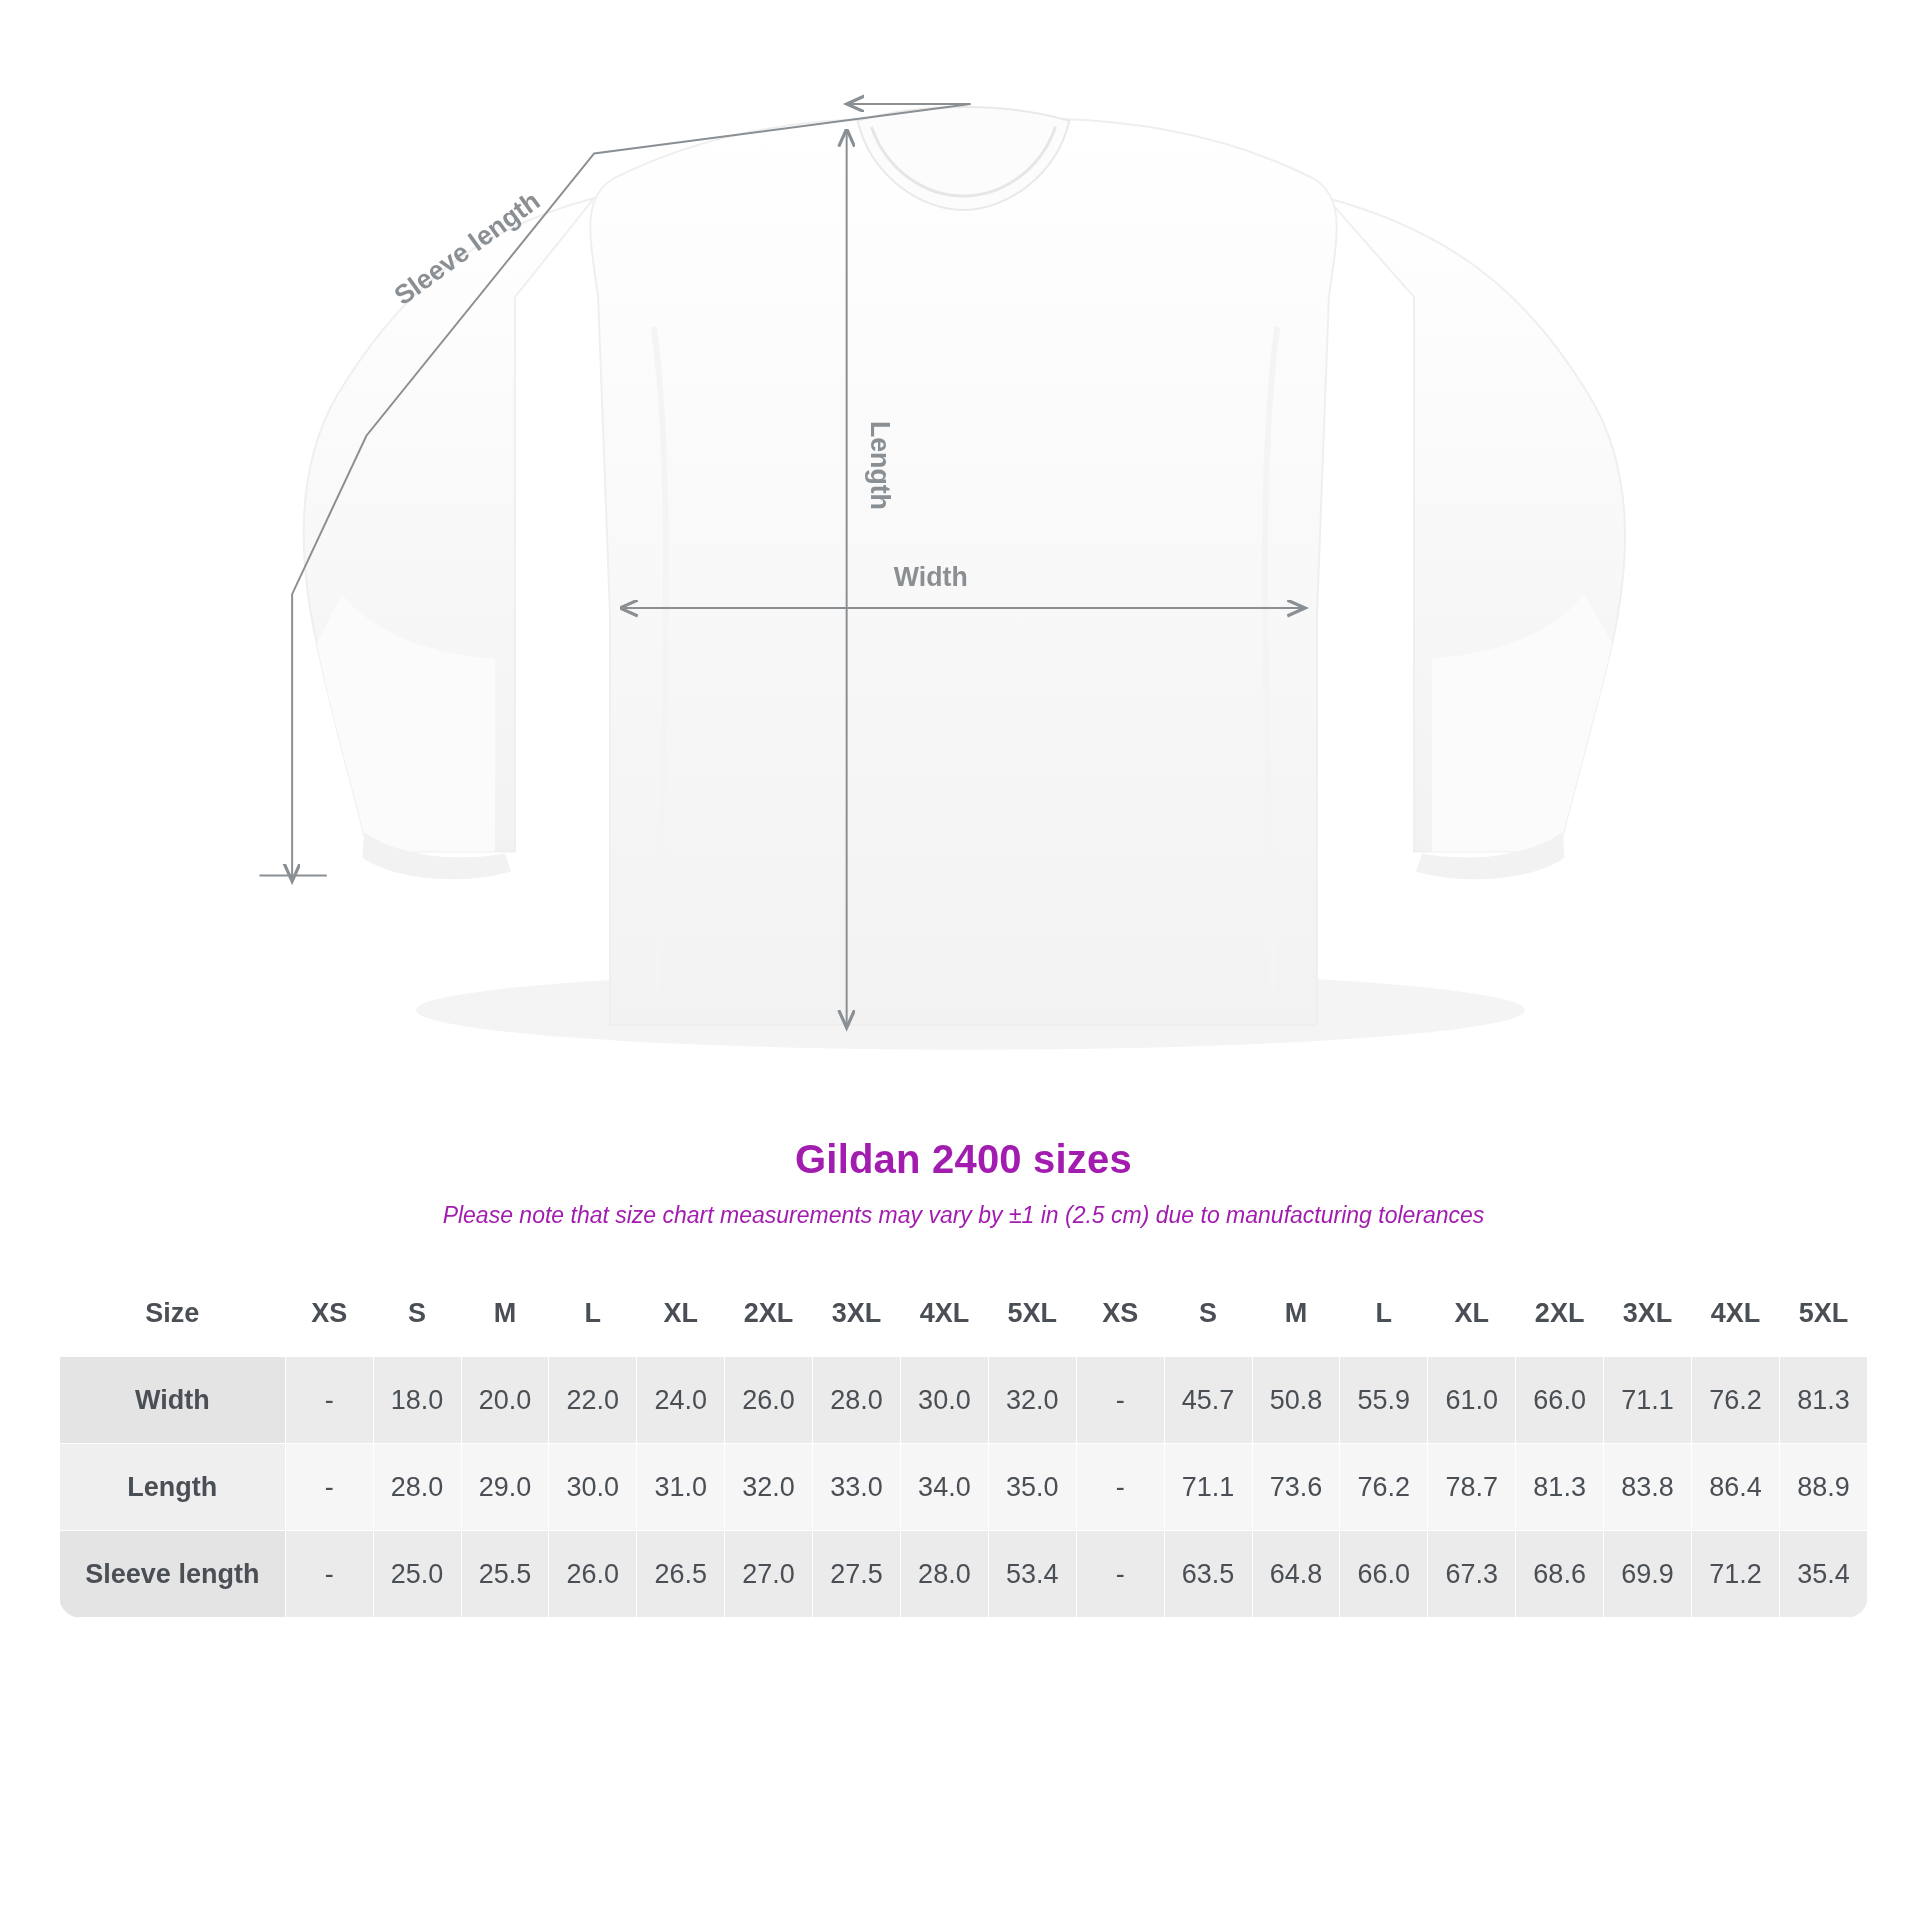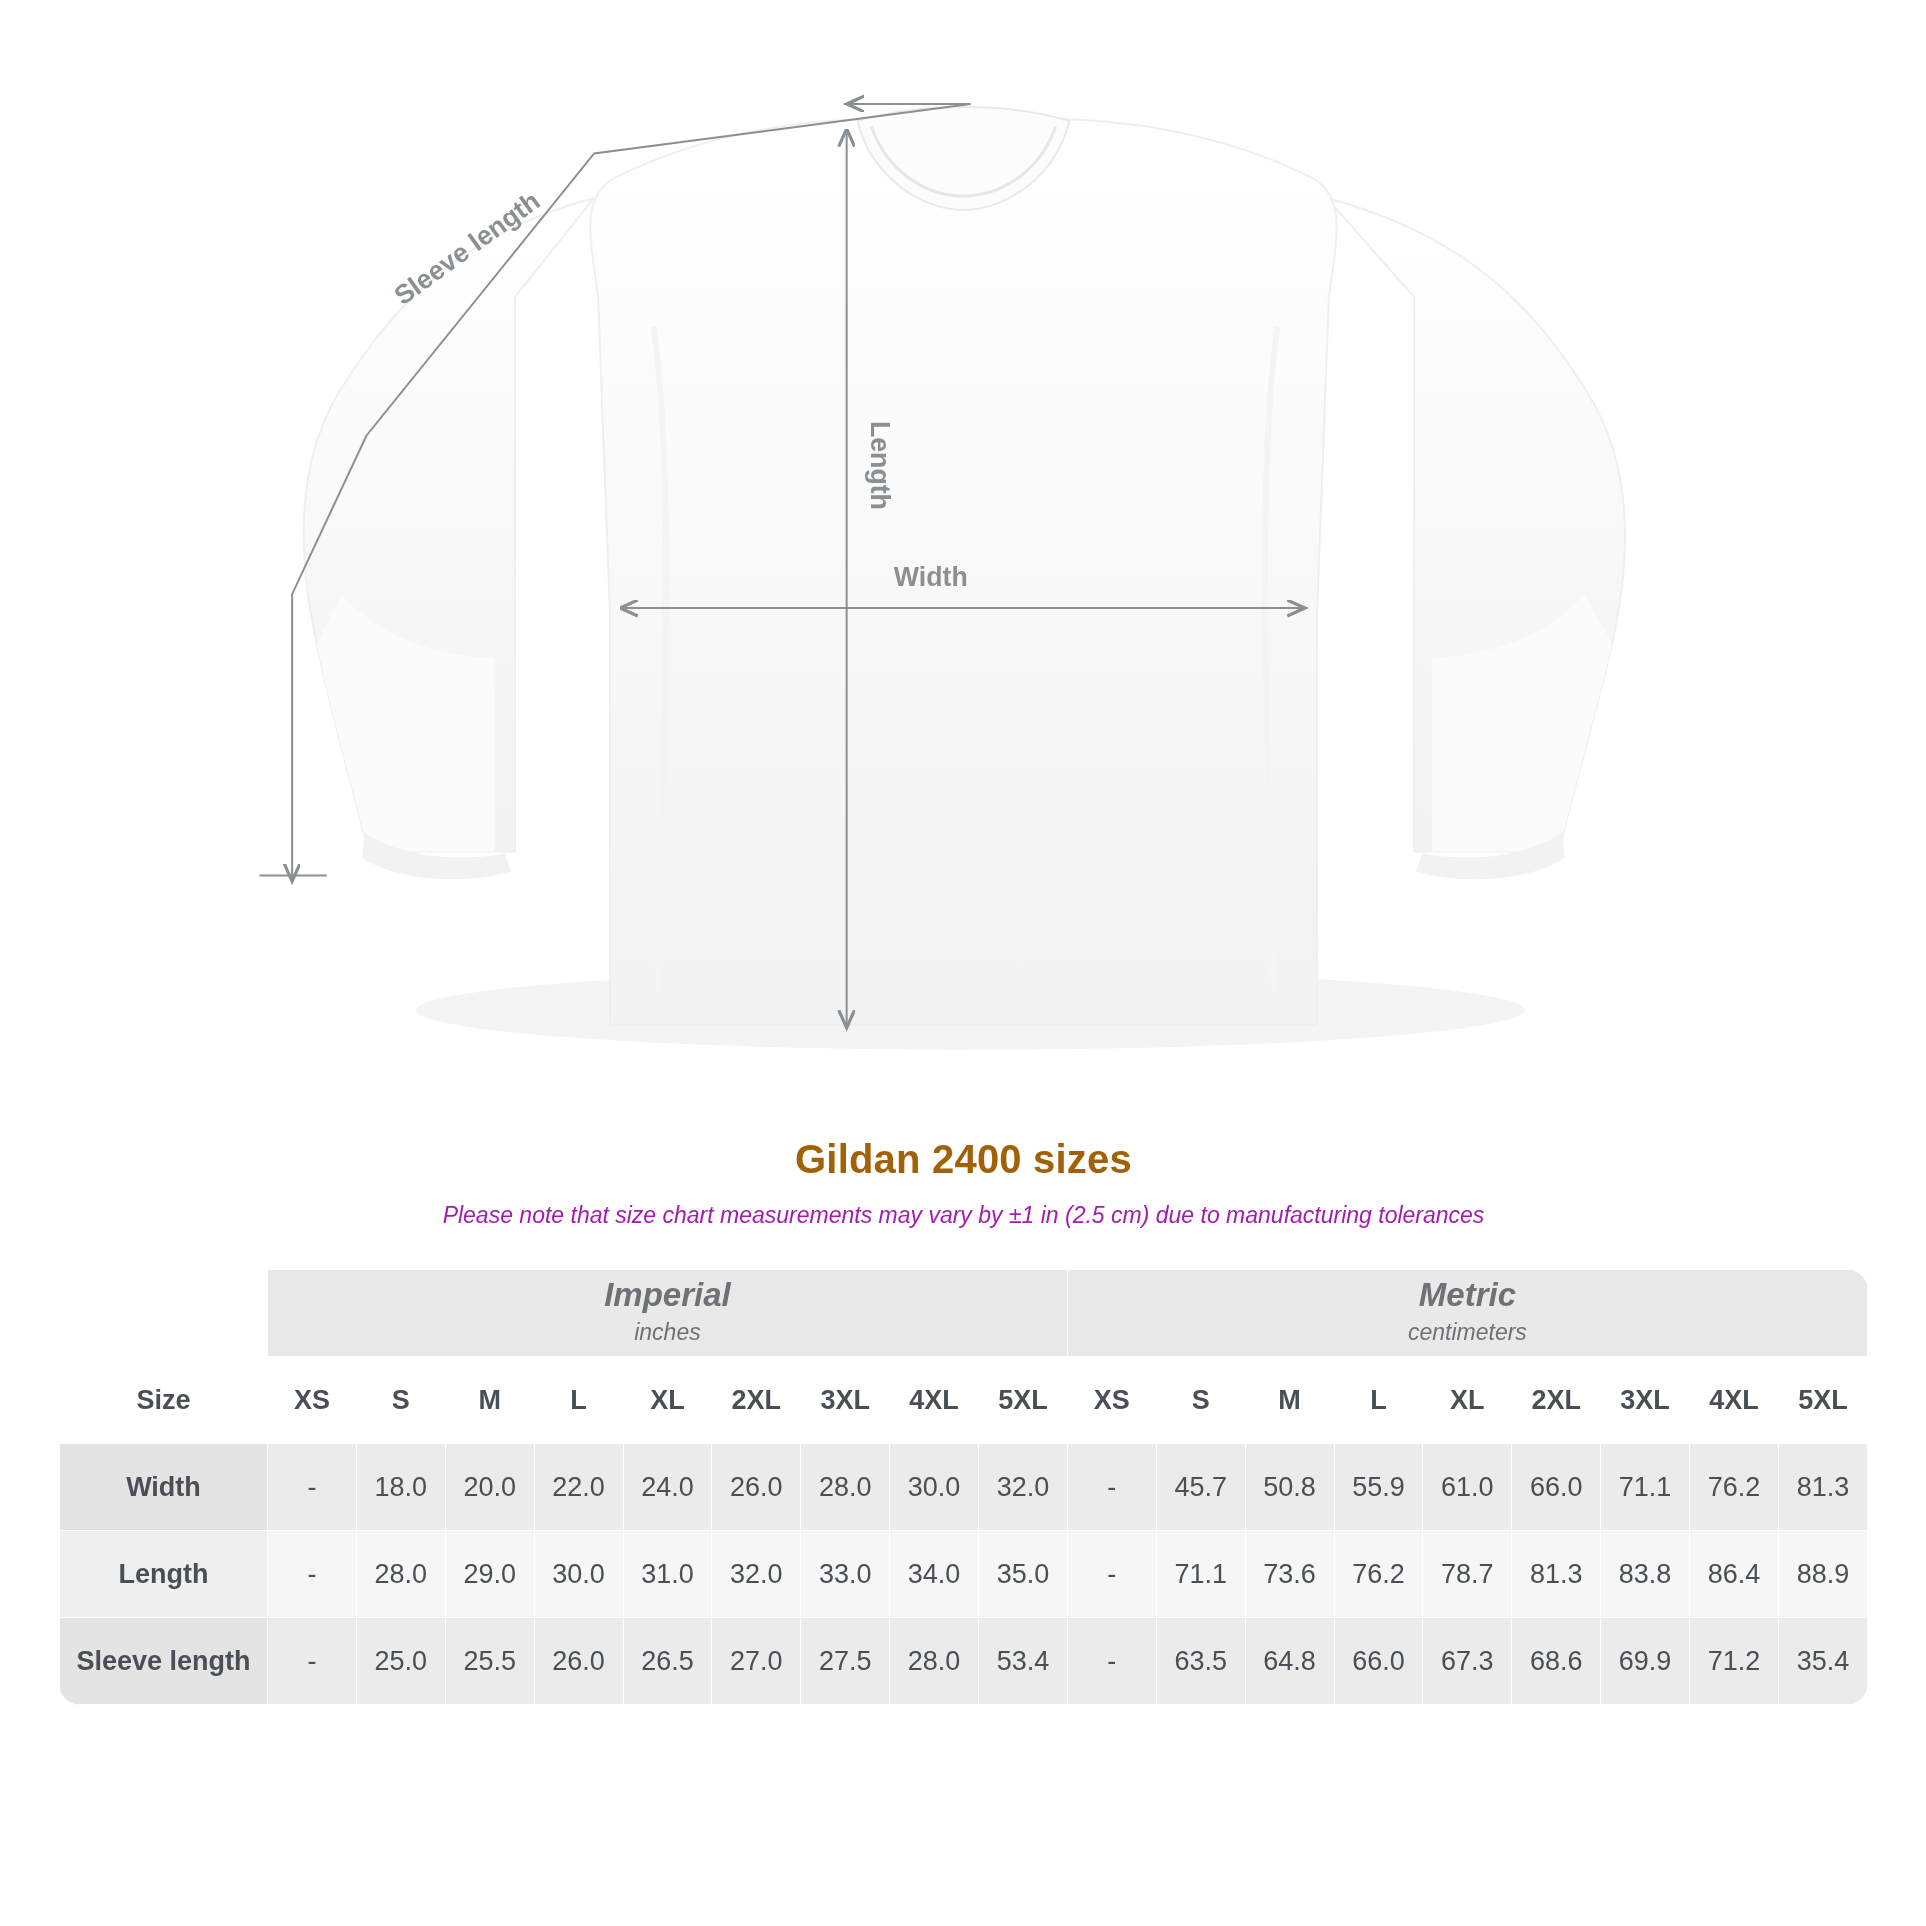--- a/index.html
+++ b/index.html
@@ -25,21 +25,21 @@
   .illustration svg { display: block; }
 
   
   .title-block {
     text-align: center;
     margin-top: 18px;
   }
   .chart-title {
     font-size: 40px;
     font-weight: bold;
-    color: #a16207;
+    color: #a21caf;
     letter-spacing: 0.2px;
   }
   .chart-note {
     font-size: 23px;
     font-style: italic;
     color: #a21caf;
     margin-top: 20px;
   }
 
   
@@ -171,31 +171,20 @@
   </div>
 
   <div class="title-block">
     <div class="chart-title">Gildan 2400 sizes</div>
     <div class="chart-note">Please note that size chart measurements may vary by ±1 in (2.5 cm) due to manufacturing tolerances</div>
   </div>
 
   <div class="table-wrap">
     <table class="size-table">
       <tbody>
-        <tr>
-          <td class="unit-head corner first-col"></td>
-          <td class="unit-head" colspan="9">
-            <div class="unit-name">Imperial</div>
-            <div class="unit-sub">inches</div>
-          </td>
-          <td class="unit-head" colspan="9">
-            <div class="unit-name">Metric</div>
-            <div class="unit-sub">centimeters</div>
-          </td>
-        </tr>
 
         <tr>
           <td class="col-head first-col">Size</td>
           <td class="col-head data-col">XS</td>
           <td class="col-head data-col">S</td>
           <td class="col-head data-col">M</td>
           <td class="col-head data-col">L</td>
           <td class="col-head data-col">XL</td>
           <td class="col-head data-col">2XL</td>
           <td class="col-head data-col">3XL</td>

